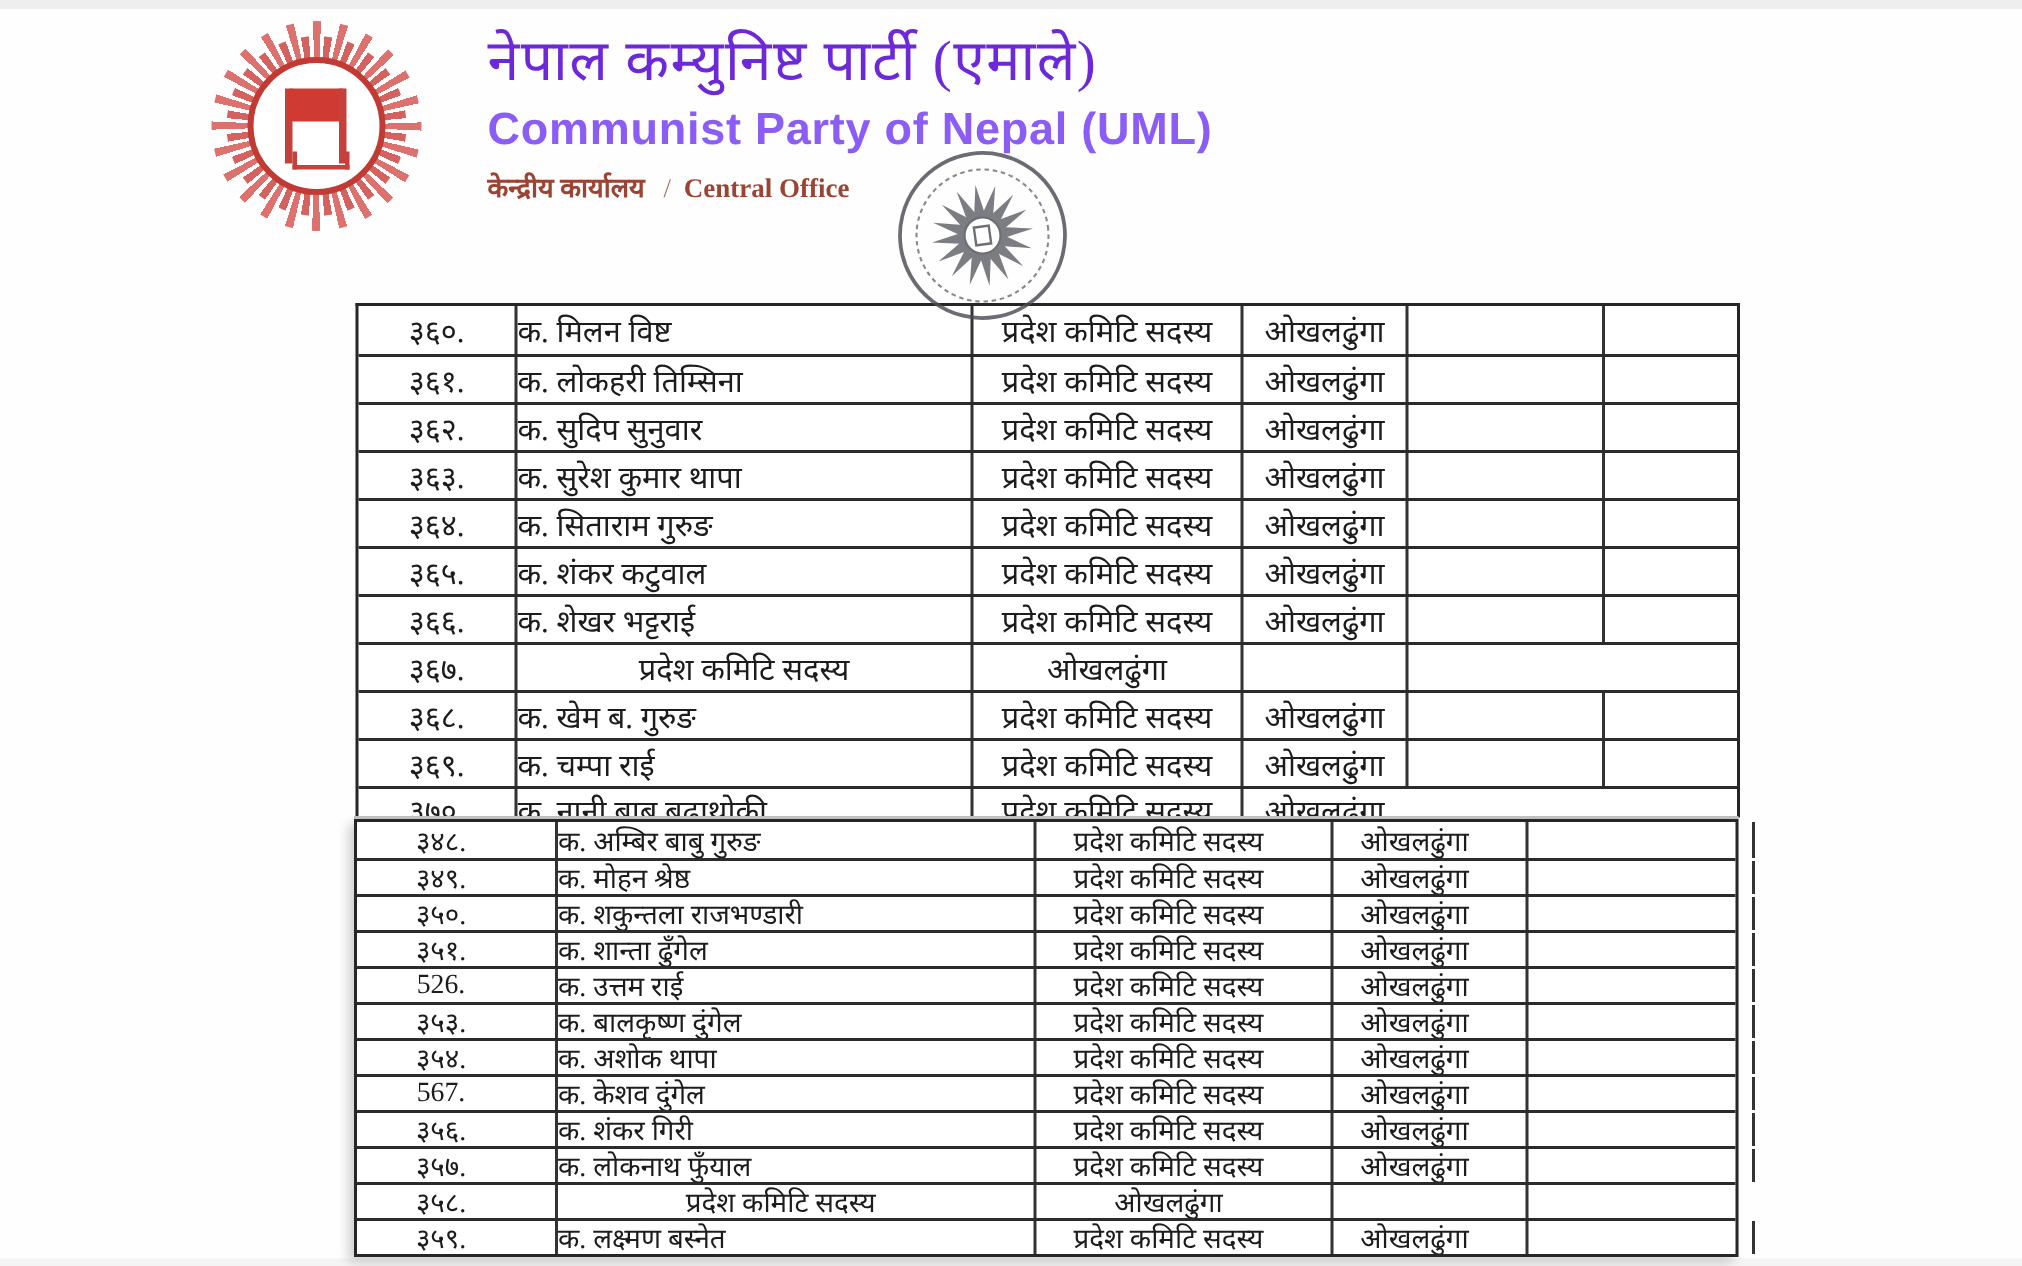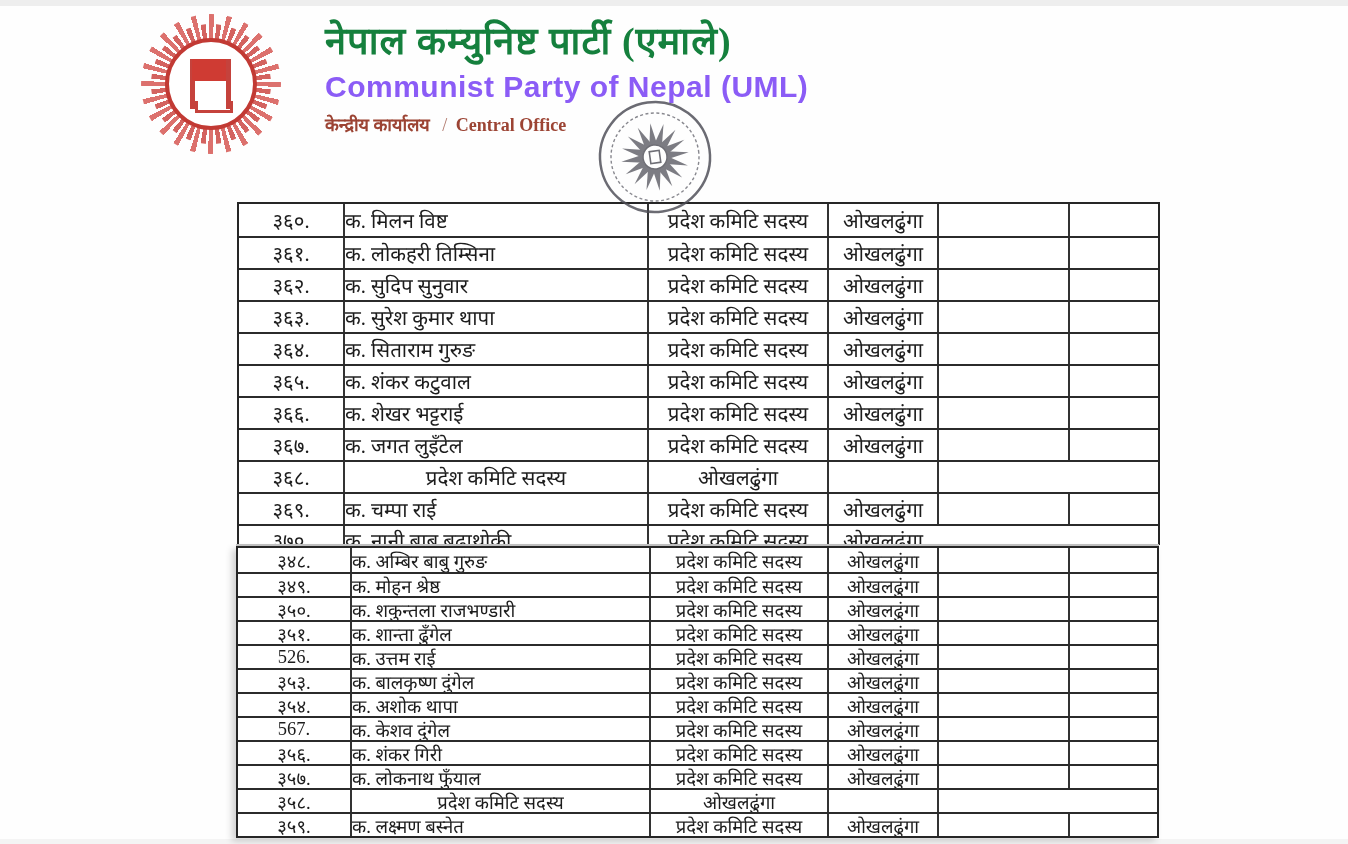--- a/index.html
+++ b/index.html
@@ -22,21 +22,21 @@
   .rays2{position:absolute;inset:10px;border-radius:50%;
     background:repeating-conic-gradient(from 5deg, rgba(201,60,56,.8) 0deg 5deg, rgba(255,255,255,0) 5deg 15deg);}
   .logo-disc{position:absolute;inset:24px;border-radius:50%;background:#fff;border:4px solid #c23a34;}
   .logo-emblem{position:absolute;left:50%;top:50%;transform:translate(-50%,-50%);width:52px;height:58px;}
   .logo-emblem .flag{position:absolute;left:7px;top:4px;width:38px;height:22px;background:#cf3b33;border-radius:2px;}
   .logo-emblem .pole1{position:absolute;left:5px;top:4px;width:5px;height:50px;background:#c5423c;}
   .logo-emblem .pole2{position:absolute;right:6px;top:4px;width:5px;height:50px;background:#c5423c;}
   .logo-emblem .base{position:absolute;left:10px;bottom:0;width:32px;height:9px;border:3px solid #c5423c;border-top:none;}
 
   .titles{position:absolute;left:325px;top:20px;}
-  .title-np{font-size:38px;line-height:1.15;font-weight:700;color:#15803d;letter-spacing:1px;}
+  .title-np{font-size:38px;line-height:1.15;font-weight:400;color:#6d28d9;letter-spacing:1px;}
   .title-en{font-size:30px;line-height:1.1;font-weight:700;color:#8b5cf6;
     font-family:"Liberation Sans","DejaVu Sans",sans-serif;margin-top:6px;letter-spacing:.5px;}
   .subtitle{margin-top:9px;font-size:18px;font-weight:700;color:#9c4434;}
   .subtitle .np{margin-right:8px;}
   .subtitle .slash{color:#b0776b;font-weight:400;margin-right:4px;}
 
   .stamp{position:absolute;left:596px;top:98px;width:118px;height:118px;opacity:.82;z-index:5;transform:rotate(-8deg);}
   .stamp svg{width:100%;height:100%;}
 
   
@@ -51,21 +51,21 @@
   .c-district{justify-content:center;}
 
   .t1{left:237px;top:202px;width:923px;z-index:1;font-size:20.5px;}
   .t1 .trow{grid-template-columns:104px 304px 180px 110px 131px 90px;height:32px;}
   .t1 .trow:last-child{height:21px;align-items:start;}
   .t1 .trow:last-child .cell{align-items:flex-start;padding-top:0;}
   .t1{border-bottom:none;}
 
   .t2{left:236px;top:546px;width:923px;z-index:3;font-size:18.5px;
     box-shadow:0 -2px 0 #bfbfbf, -4px 3px 7px rgba(0,0,0,.18);}
-  .t2 .trow{grid-template-columns:112px 299px 178px 110px 131px 89px;height:24px;}
+  .t2 .trow{grid-template-columns:112px 299px 178px 110px 131px 89px;height:24px;gap:20px;}
 </style>
 </head>
 <body>
 
 <div class="page">
 
   <div class="logo">
     <div class="rays"></div>
     <div class="rays2"></div>
     <div class="logo-disc"></div>
@@ -168,28 +168,28 @@
       <div class="trow">
         <div class="cell c-no">३६६.</div>
         <div class="cell c-name">क. शेखर भट्टराई</div>
         <div class="cell c-position">प्रदेश कमिटि सदस्य</div>
         <div class="cell c-district">ओखलढुंगा</div>
         <div class="cell c-blank1"></div>
         <div class="cell c-blank2"></div>
       </div>
       <div class="trow">
         <div class="cell c-no">३६७.</div>
-        <div class="cell c-name">क. जगत लुइँटेल</div>
         <div class="cell c-position">प्रदेश कमिटि सदस्य</div>
         <div class="cell c-district">ओखलढुंगा</div>
         <div class="cell c-blank1"></div>
         <div class="cell c-blank2"></div>
       </div>
       <div class="trow">
         <div class="cell c-no">३६८.</div>
+        <div class="cell c-name">क. खेम ब. गुरुङ</div>
         <div class="cell c-position">प्रदेश कमिटि सदस्य</div>
         <div class="cell c-district">ओखलढुंगा</div>
         <div class="cell c-blank1"></div>
         <div class="cell c-blank2"></div>
       </div>
       <div class="trow">
         <div class="cell c-no">३६९.</div>
         <div class="cell c-name">क. चम्पा  राई</div>
         <div class="cell c-position">प्रदेश कमिटि सदस्य</div>
         <div class="cell c-district">ओखलढुंगा</div>

